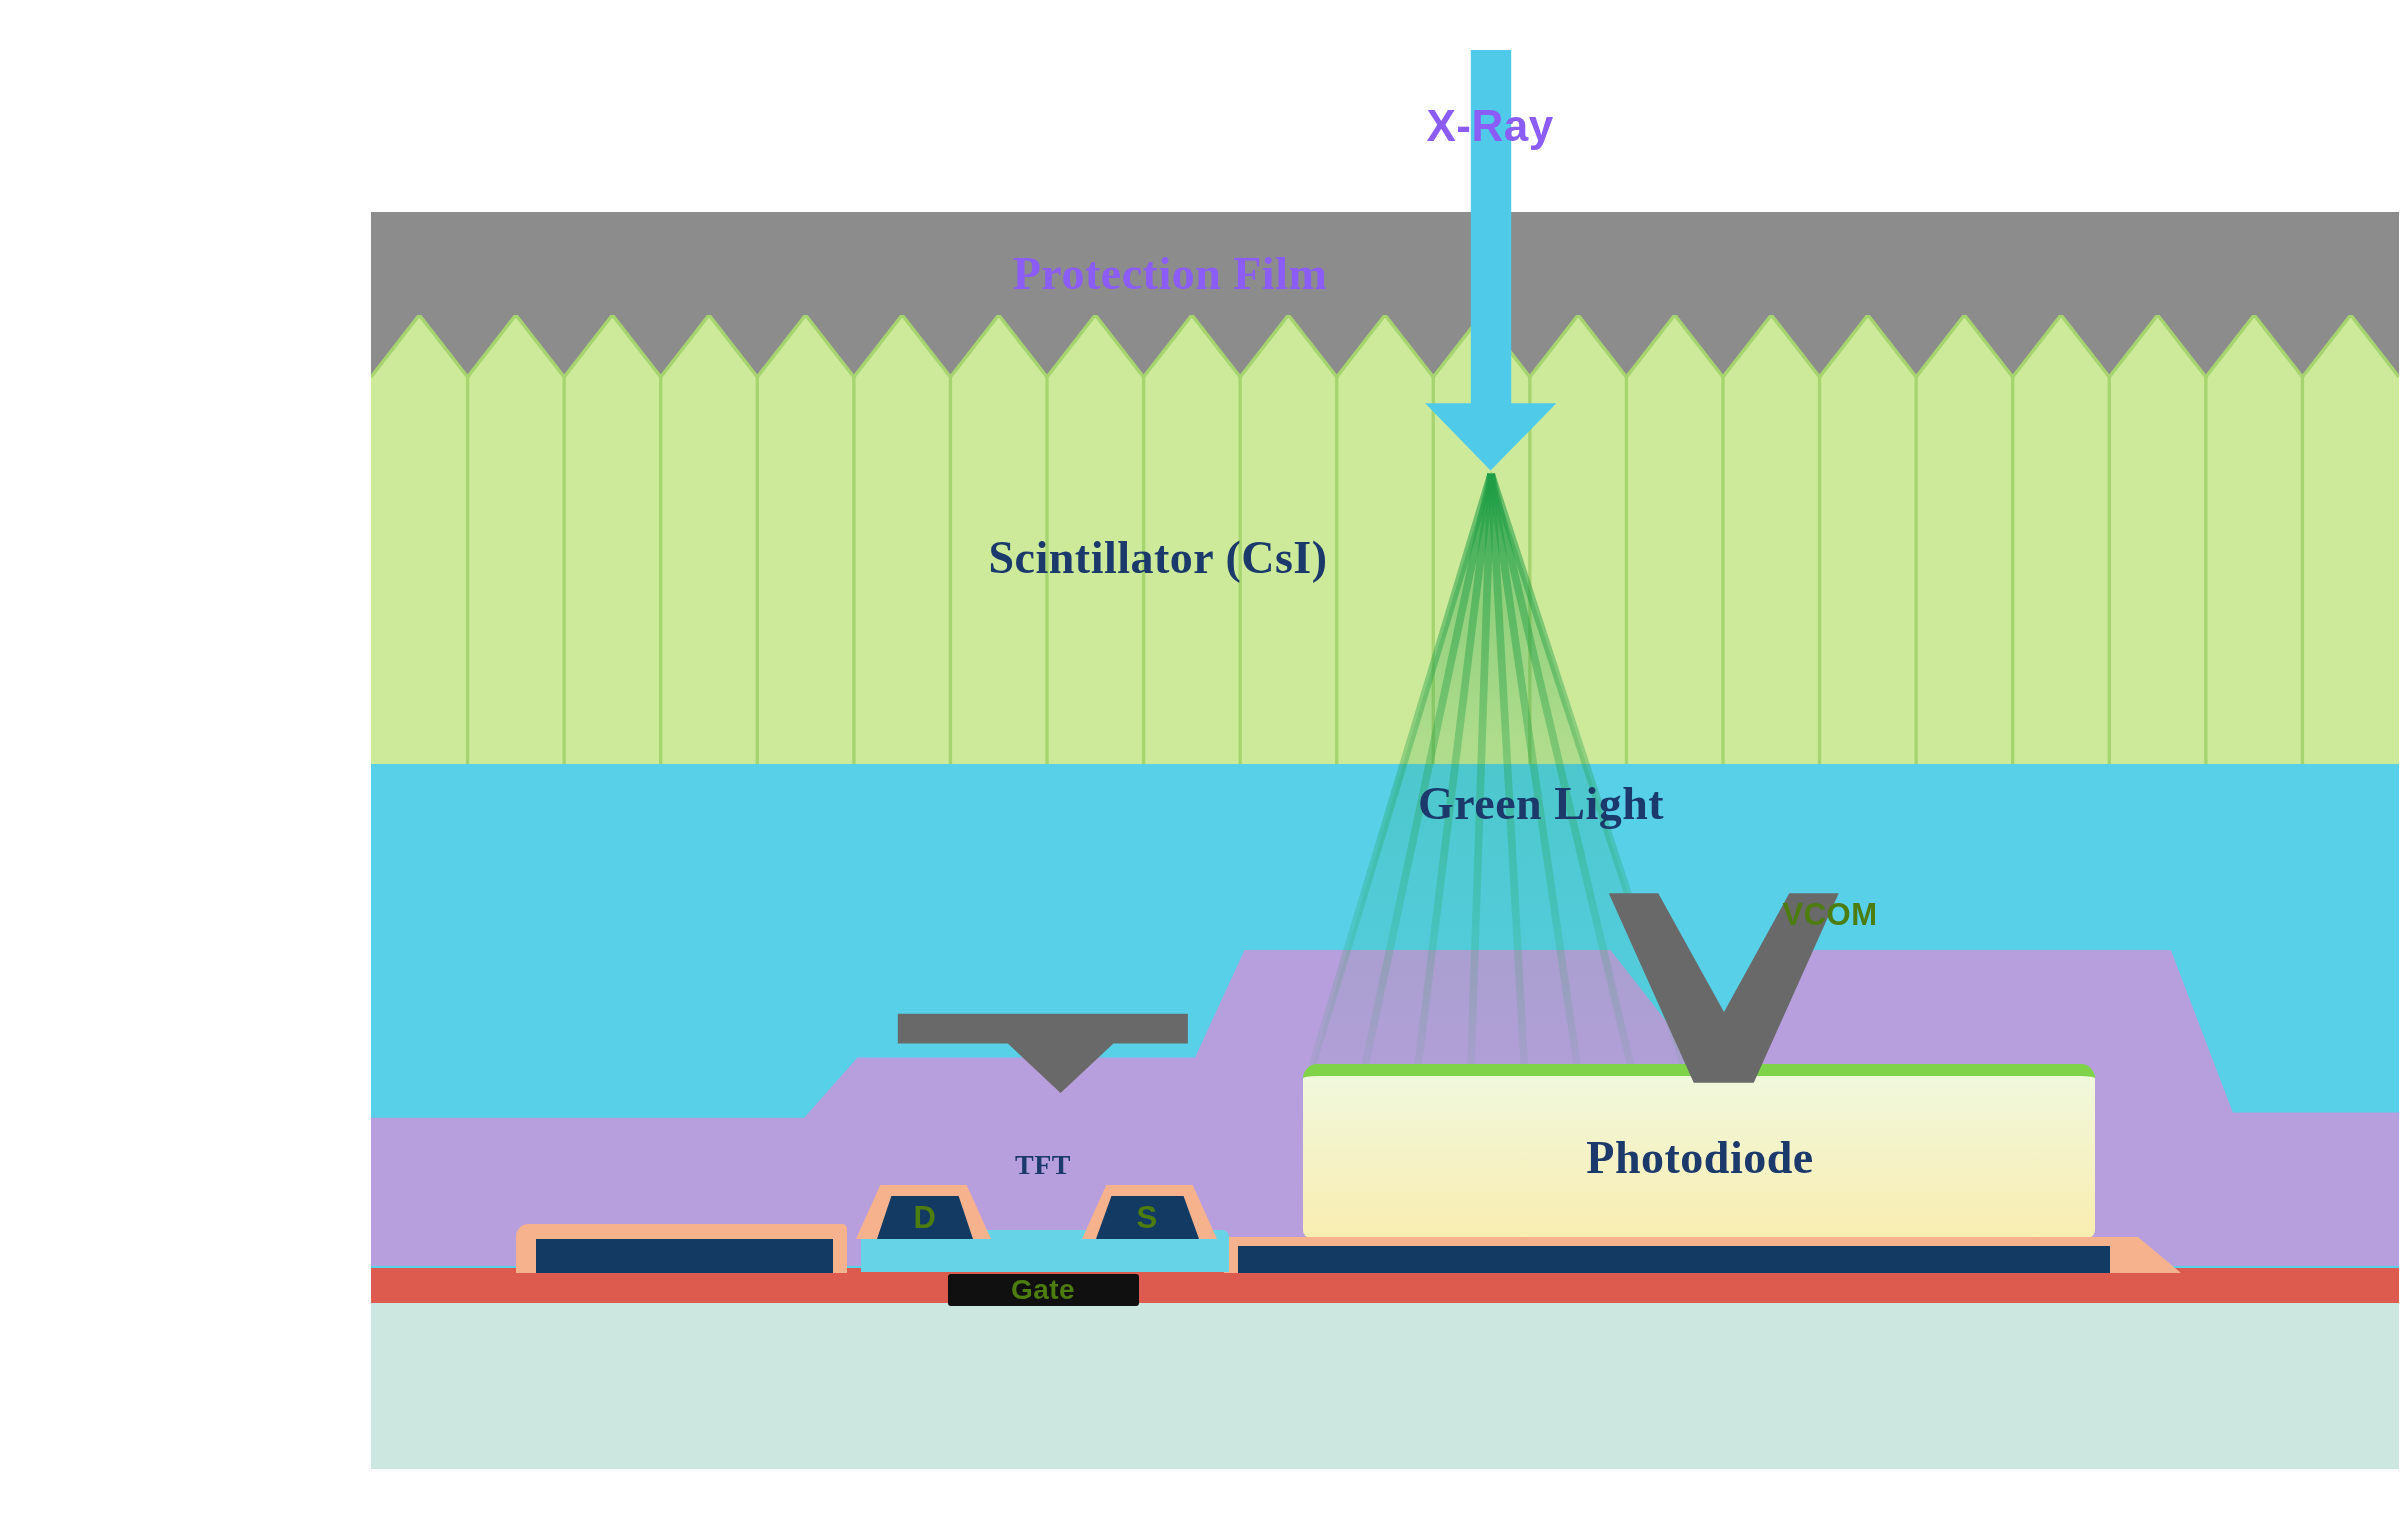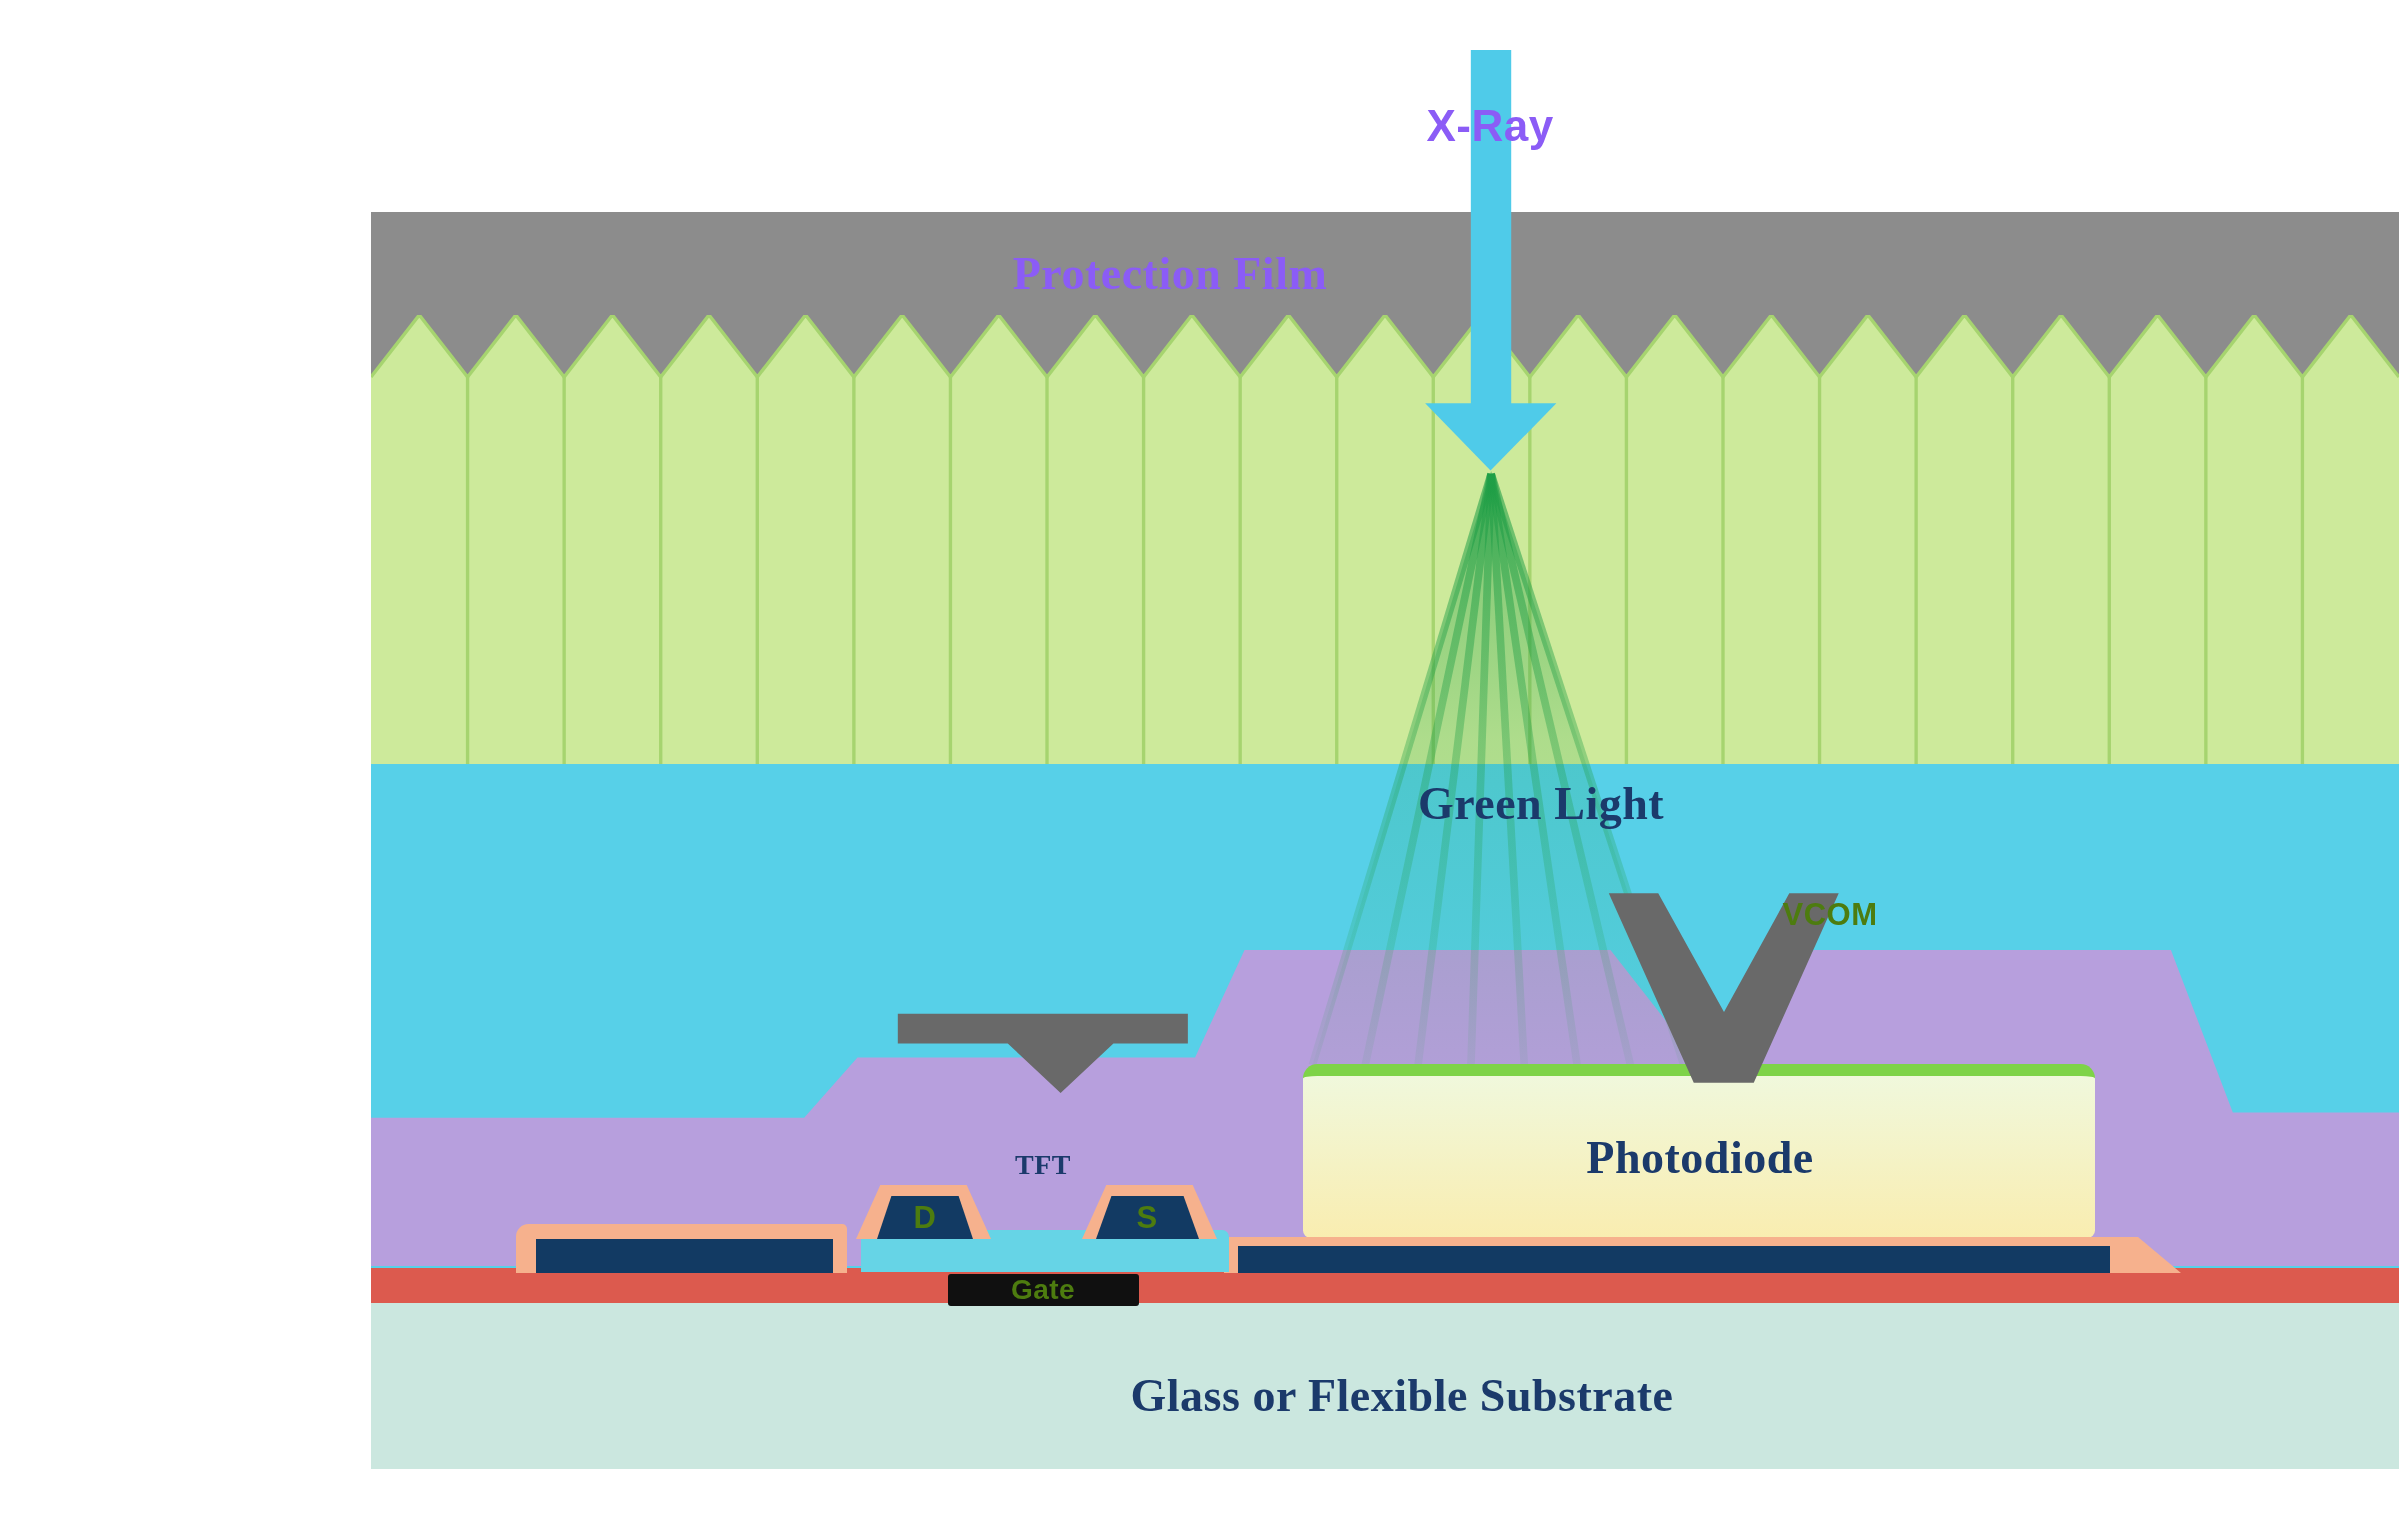--- a/index.html
+++ b/index.html
@@ -130,22 +130,22 @@
   <div id="navy-s"></div>
   <div id="gate"></div>
 
   <svg id="xray-arrow" viewBox="0 0 310 880" preserveAspectRatio="none">
       <rect x="112" y="0" width="84" height="742" fill="#4fcbe9"></rect>
       <polygon points="17,735 290,735 153,875" fill="#4fcbe9"></polygon>
     </svg>
 
   <div class="lbl white big" id="protection-film-label">Protection Film</div>
   <div class="lbl white" id="xray-label">X-Ray</div>
+  <div class="lbl navy big" id="scintillator-label">Scintillator (CsI)</div>
   <div class="lbl navy big" id="green-light-label">Green Light</div>
   <div class="lbl yellow small" id="vcom-label">VCOM</div>
   <div class="lbl navy big" id="photodiode-label">Photodiode</div>
   <div class="lbl navy big" id="tft-label">TFT</div>
   <div class="lbl yellow small" id="d-label">D</div>
   <div class="lbl yellow small" id="s-label">S</div>
   <div class="lbl yellow small" id="gate-label">Gate</div>
-  <div class="lbl navy big" id="substrate-label">Glass or Flexible Substrate</div>
 </div>
 
 
 </body></html>

